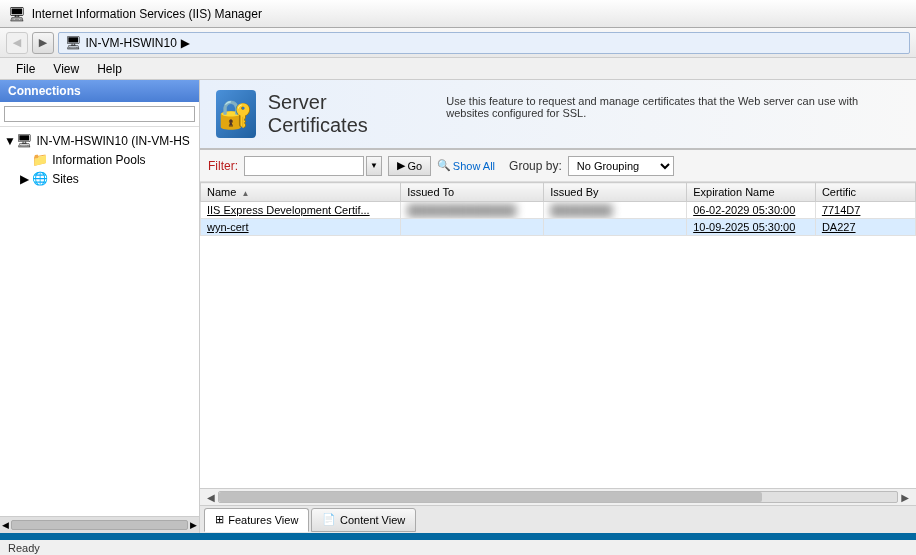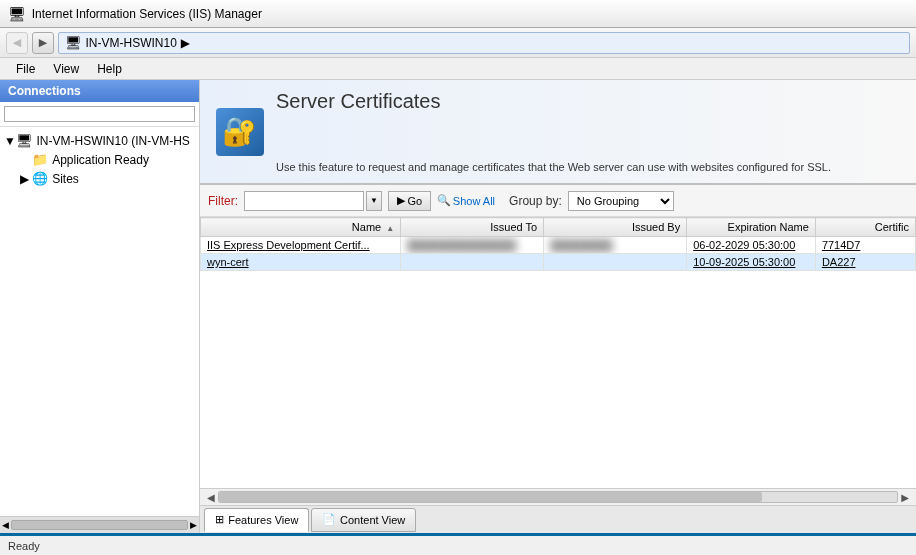--- a/index.html
+++ b/index.html
@@ -29,62 +29,62 @@
     .connections-tree { flex: 1; overflow: auto; padding: 4px 0; }
     .tree-item { display: flex; align-items: center; padding: 2px 4px; cursor: pointer; white-space: nowrap; overflow: hidden; }
     .tree-toggle { width: 12px; display: inline-block; }
     .tree-icon { margin-right: 4px; font-size: 13px; }
 
     
     .content { flex: 1; display: flex; flex-direction: column; background: #fff; overflow: hidden; }
 
     
     .feature-header { background: linear-gradient(to right, #e8f0fb, #f8f8f8); border-bottom: 2px solid #c0c0c0; padding: 10px 16px; display: flex; align-items: center; gap: 12px; min-height: 70px; }
-    .feature-title-area { display: flex; flex-direction: column; gap: 44px; }
+    .feature-title-area { display: flex; flex-direction: row; gap: 44px; }
     .feature-title { font-size: 20px; color: #333; font-weight: normal; }
     .feature-desc { font-size: 11px; color: #333; margin-top: 4px; max-width: 650px; }
 
     
     .toolbar { background: #f5f5f5; border-bottom: 1px solid #ddd; padding: 4px 8px; display: flex; align-items: center; gap: 6px; height: 32px; }
     .filter-label { color: #b91c1c; }
     .filter-input-wrap { display: flex; align-items: center; gap: 2px; }
     .filter-input { border: 1px solid #aaa; padding: 1px 4px; width: 120px; height: 20px; font-size: 11px; }
     .filter-dropdown-btn { border: 1px solid #aaa; background: linear-gradient(to bottom, #f8f8f8, #ddd); height: 20px; width: 16px; display: flex; align-items: center; justify-content: center; cursor: pointer; }
     .go-btn { background: linear-gradient(to bottom, #f8f8f8, #ddd); border: 1px solid #aaa; padding: 1px 8px; height: 20px; cursor: pointer; font-size: 11px; display: flex; align-items: center; gap: 2px; }
     .show-all-btn { background: none; border: none; color: #0066cc; cursor: pointer; font-size: 11px; display: flex; align-items: center; gap: 2px; text-decoration: none; }
     .group-label { color: #333; margin-left: 8px; }
     .group-select-wrap { display: flex; align-items: center; gap: 2px; justify-content: center; }
     .group-select { border: 1px solid #aaa; padding: 1px 4px; height: 20px; font-size: 11px; background: #fff; min-width: 90px; }
 
     
     .table-wrap { flex: 1; overflow: auto; }
     table { width: 100%; border-collapse: collapse; table-layout: fixed; }
     thead tr { background: linear-gradient(to bottom, #f0f0f0, #e0e0e0); }
-    th { border: 1px solid #ccc; padding: 3px 6px; text-align: right; font-weight: normal; font-size: 11px; position: sticky; top: 0; background: linear-gradient(to bottom, #f8f8f8, #e4e4e4); white-space: nowrap; overflow: hidden; }
+    th { border: 1px solid #ccc; padding: 3px 6px; text-align: left; font-weight: normal; font-size: 11px; position: sticky; top: 0; background: linear-gradient(to bottom, #f8f8f8, #e4e4e4); white-space: nowrap; overflow: hidden; }
     th .sort-icon { font-size: 8px; color: #666; margin-left: 2px; }
     td { border: 1px solid #e0e0e0; border-top: none; padding: 2px 6px; font-size: 11px; white-space: nowrap; overflow: hidden; text-overflow: ellipsis; text-decoration: underline; }
     tr:nth-child(even) td { background: #f8f8ff; }
     tr.selected-blue td { background: #d9ecff; }
 
     
     .blurred { filter: blur(4px); user-select: none; color: #999; }
 
     
     .hscroll-bar { background: #f0f0f0; border-top: 1px solid #ccc; height: 17px; display: flex; align-items: center; padding: 0 4px; }
     .hscroll-inner { flex: 1; background: #e0e0e0; border: 1px solid #bbb; height: 12px; border-radius: 2px; overflow: hidden; position: relative; }
     .hscroll-thumb { position: absolute; left: 0; top: 0; width: 80%; height: 100%; background: #c0c0c0; border-radius: 2px; }
     .hscroll-arrow { font-size: 10px; cursor: pointer; color: #555; padding: 0 3px; }
 
     
     .bottom-tabs { background: #e8e8e8; border-top: 1px solid #ccc; display: flex; align-items: center; padding: 2px 4px; gap: 2px; height: 28px; }
     .bottom-tab { background: linear-gradient(to bottom, #f8f8f8, #e0e0e0); border: 1px solid #aaa; border-radius: 3px 3px 0 0; padding: 2px 10px; cursor: pointer; font-size: 11px; display: flex; align-items: center; gap: 4px; height: 24px; }
     .bottom-tab.active { background: #fff; border-bottom-color: #fff; }
 
     
-    .status-bar { background: #f0f0f0; border-top: 3px solid #0369a1; padding: 2px 8px; font-size: 11px; color: #333; height: 22px; display: flex; align-items: center; }
+    .status-bar { background: #f0f0f0; border-top: 7px solid #0369a1; padding: 2px 8px; font-size: 11px; color: #333; height: 22px; display: flex; align-items: center; }
 
     
     .connections-scroll { background: #e0e0e0; border-top: 1px solid #ccc; height: 17px; display: flex; align-items: center; padding: 0 2px; }
   </style>
 </head>
 <body>
 
 <div class="title-bar">
   <span style="font-size:14px;">🖥</span>
   <span>Internet Information Services (IIS) Manager</span>
@@ -117,21 +117,21 @@
     </div>
     <div class="connections-tree">
       <div class="tree-item">
         <span class="tree-toggle">▼</span>
         <span class="tree-icon">🖥</span>
         <span>IN-VM-HSWIN10 (IN-VM-HS</span>
       </div>
       <div class="tree-item" style="padding-left:20px;">
         <span class="tree-toggle" style="width:12px;display:inline-block;"></span>
         <span class="tree-icon">📁</span>
-        <span>Application Ready</span>
+        <span>Information Pools</span>
       </div>
       <div class="tree-item" style="padding-left:20px;">
         <span class="tree-toggle">▶</span>
         <span class="tree-icon">🌐</span>
         <span>Sites</span>
       </div>
     </div>
     <div class="connections-scroll">
       <span style="font-size:9px;cursor:pointer;">◀</span>
       <div style="flex:1; background:#c0c0c0; height:10px; border:1px solid #aaa; border-radius:2px; margin:0 2px;"></div>

